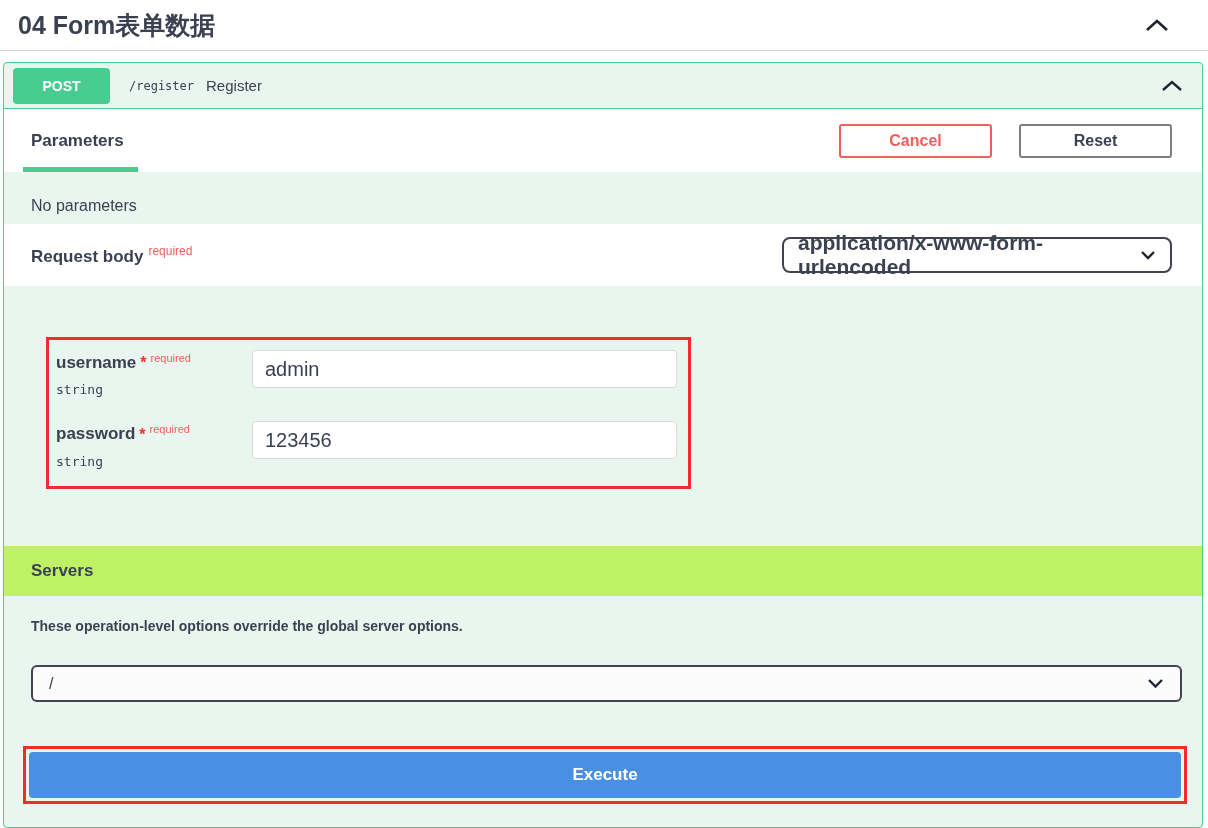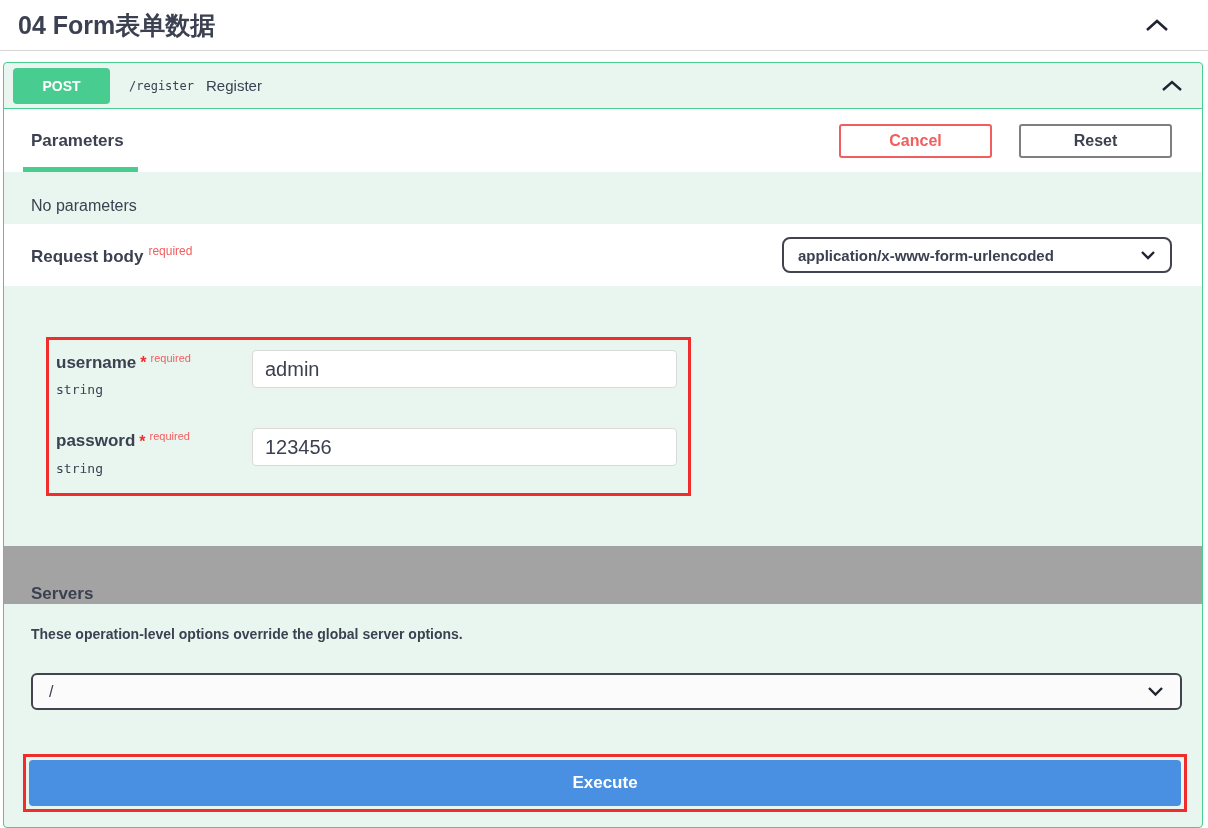--- a/index.html
+++ b/index.html
@@ -150,40 +150,40 @@
     background: #fff;
     display: flex;
     align-items: center;
     justify-content: space-between;
     cursor: pointer;
   }
   .content-type-select {
     width: 390px;
     height: 36px;
     padding: 0 14px;
-    font-size: 15px;
+    font-size: 21px;
     font-weight: bold;
     color: #3b4151;
   }
 
   
   .form-area {
     background: #e9f6ef;
     height: 260px;
     padding: 51px 0 0 42px;
   }
   .annotation-box {
     border: 3px solid #ef2d2d;
   }
   .fields-annotation {
     width: 645px;
     padding: 10px 0 17px 7px;
     display: flex;
     flex-direction: column;
-    gap: 31px;
+    gap: 24px;
   }
   .field-row { display: flex; align-items: flex-start; }
   .field-label-col { width: 196px; padding-top: 2px; }
   .field-name { font-size: 17px; font-weight: bold; color: #3b4151; }
   .field-star { color: #f02e2e; font-weight: bold; margin-left: 4px; }
   .field-required {
     color: #f25d5d;
     font-size: 11px;
     vertical-align: super;
     margin-left: 4px;
@@ -201,24 +201,24 @@
     padding: 0 12px;
     font-size: 20px;
     color: #3b4151;
     background: #fff;
     font-family: "Liberation Sans", sans-serif;
     outline: none;
   }
 
   
   .servers-row {
-    background: #a3a3a3;
-    height: 58px;
-    display: flex;
-    align-items: flex-end;
+    background: #bef264;
+    height: 50px;
+    display: flex;
+    align-items: center;
     padding-left: 27px;
   }
   .servers-title { font-size: 17px; font-weight: bold; color: #3b4151; }
   .servers-content {
     background: #e9f6ef;
     height: 210px;
     padding-top: 22px;
   }
   .servers-note {
     margin-left: 27px;

